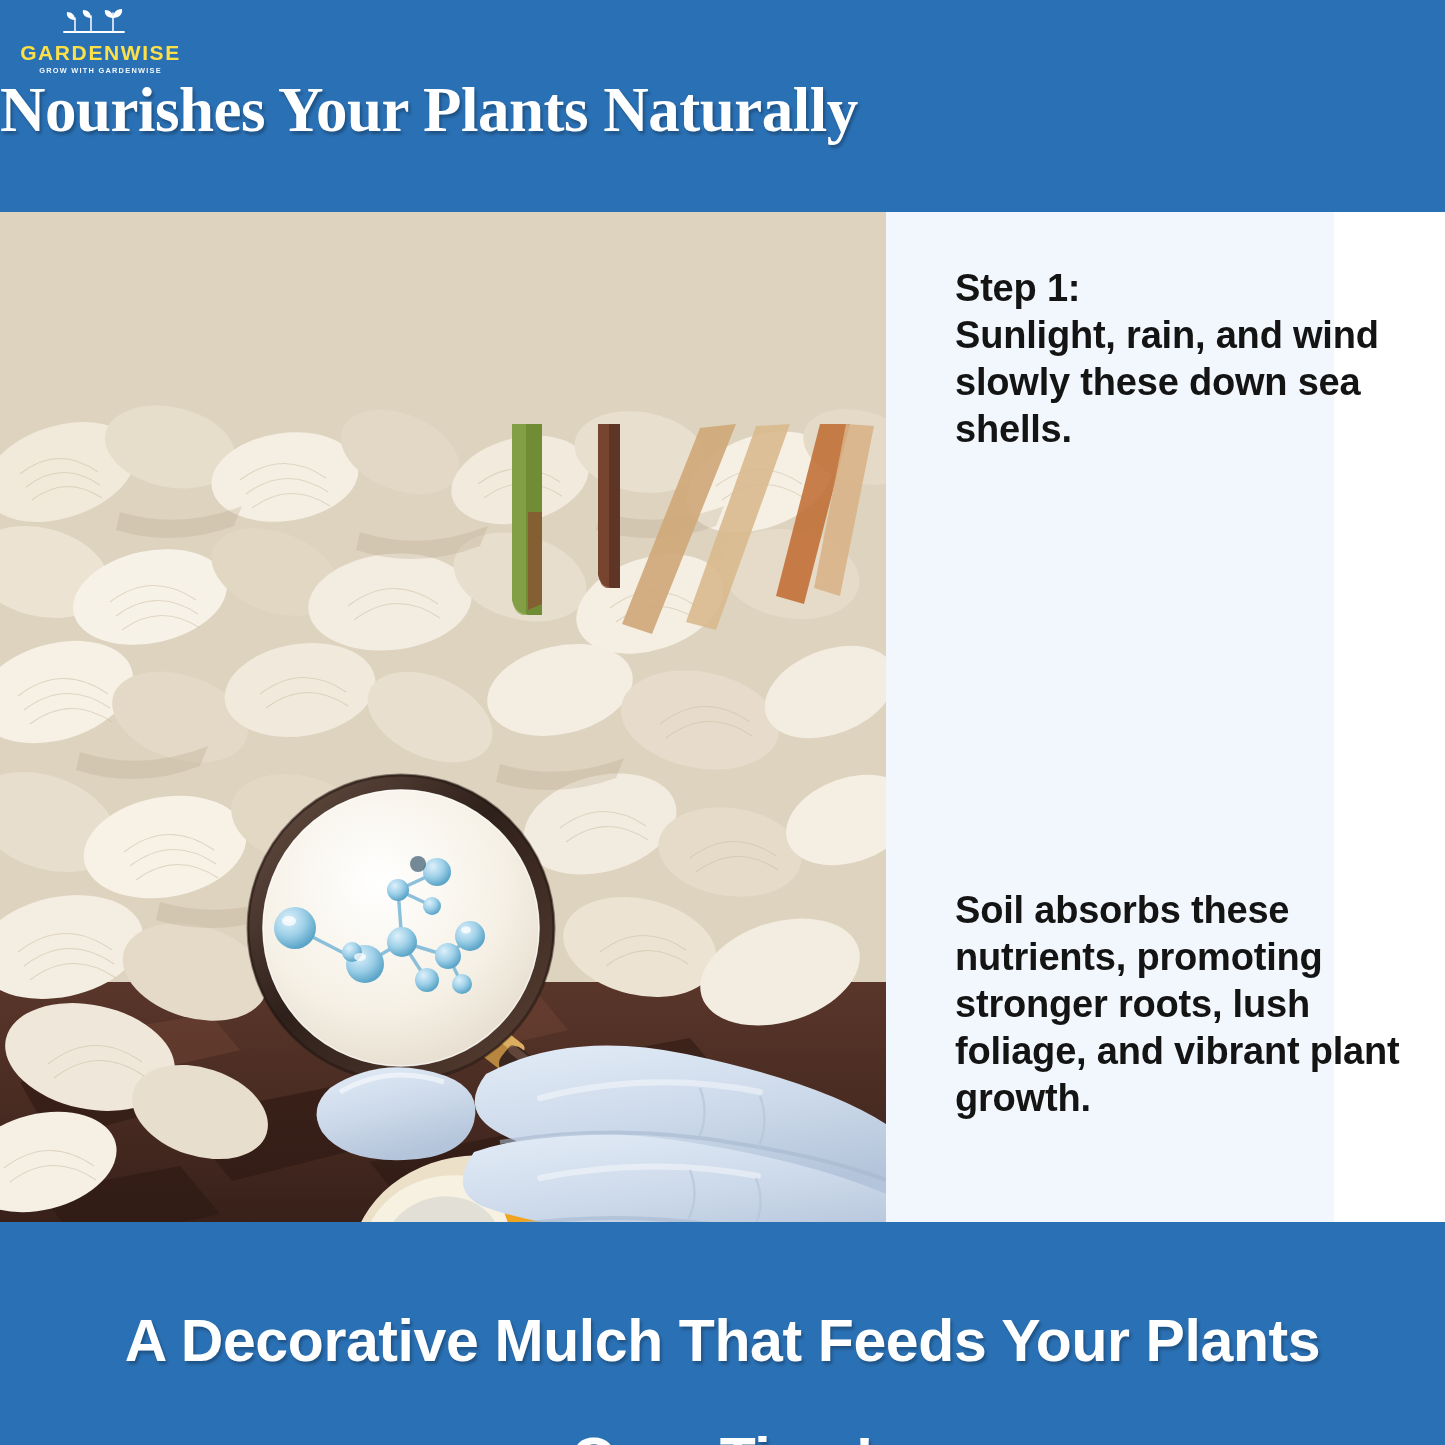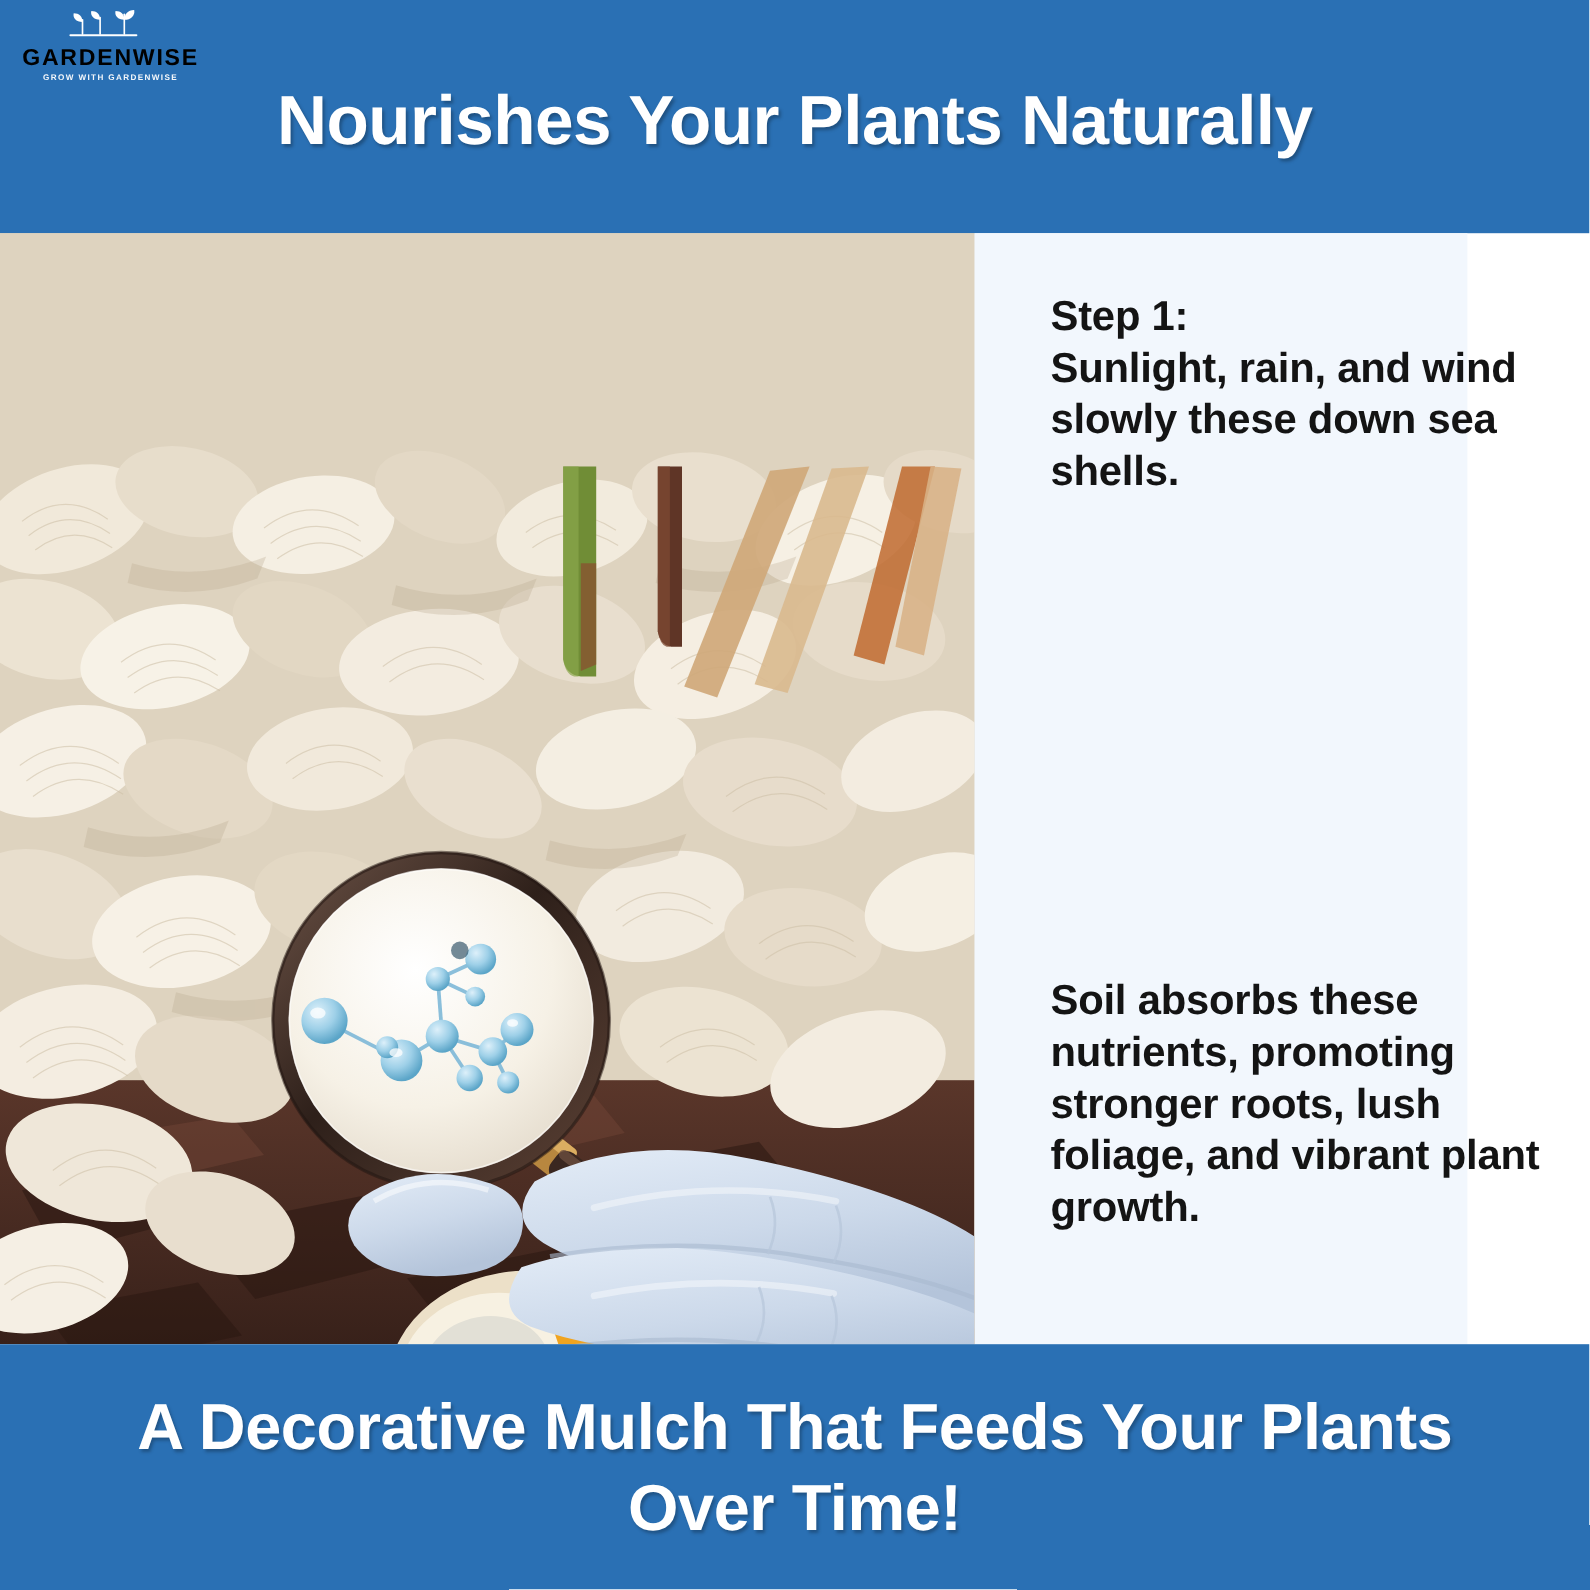--- a/index.html
+++ b/index.html
@@ -21,47 +21,48 @@
     width:1445px; height:212px;
     background:#2a70b4;
   }
   .logo-block {
     position:absolute; left:18px; top:8px;
     width:165px; height:74px;
     display:flex; flex-direction:column; align-items:center;
   }
   .logo-mark { width:86px; height:32px; display:block; }
   .logo-word {
-    color:#000000;
+    color:#fde047;
     font-size:21px;
     font-weight:700;
     letter-spacing:1.6px;
     line-height:25px;
     white-space:nowrap;
   }
   .logo-tag {
     color:#ffffff;
     font-size:7.4px;
     font-weight:700;
     letter-spacing:1.25px;
     line-height:12px;
     white-space:nowrap;
     opacity:.95;
   }
   .headline {
     position:absolute; left:0; top:74px;
     width:1445px;
-    text-align:center;
+    text-align:left;
     color:#ffffff;
     font-size:63px;
     font-weight:700;
     letter-spacing:-0.5px;
     line-height:72px;
     white-space:nowrap;
     text-shadow:2px 3px 3px rgba(0,0,0,0.28);
+    font-family:Liberation Serif, serif;
   }
 
   
   .photo {
     position:absolute; left:0; top:212px;
     width:886px; height:1010px;
     overflow:hidden;
     background:#cfc7b4;
   }
   .photo svg { display:block; width:886px; height:1010px; }
@@ -96,21 +97,21 @@
     position:absolute; left:0; top:38px;
     width:1445px;
     text-align:center;
     color:#ffffff;
     font-size:59px;
     font-weight:700;
     line-height:74px;
     letter-spacing:-0.4px;
     text-shadow:2px 3px 3px rgba(0,0,0,0.26);
   }
-  .footer-text .l1, .footer-text .l2 { display:block; white-space:nowrap; }
+  .footer-text .l1, .footer-text .l2 { display:block; white-space:nowrap;margin-top:44px; }
 </style>
 </head>
 <body>
 
 <div class="page">
 
   <div class="header">
 
     <div class="logo-block">
       <svg class="logo-mark" viewBox="0 0 86 32">

